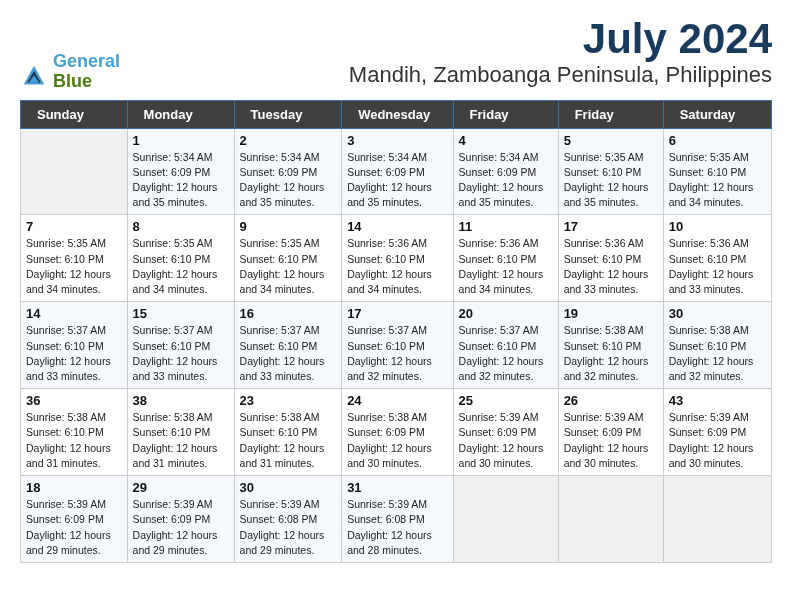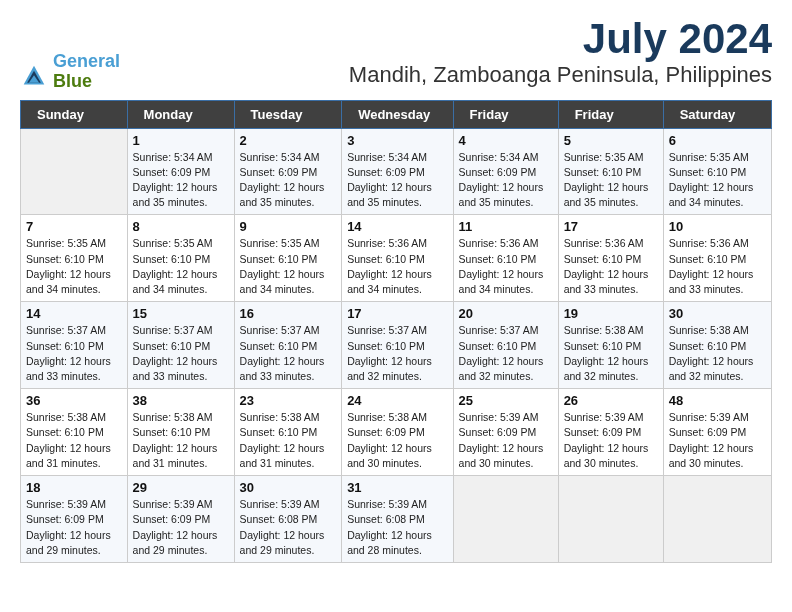--- a/index.html
+++ b/index.html
@@ -320,21 +320,21 @@
 and 30 minutes.</div>
         </td>
         <td>
           <span class="day-num">26</span>
           <div class="day-detail" style="white-space: pre-line;">Sunrise: 5:39 AM
 Sunset: 6:09 PM
 Daylight: 12 hours
 and 30 minutes.</div>
         </td>
         <td>
-          <span class="day-num">48</span>
+          <span class="day-num">43</span>
           <div class="day-detail" style="white-space: pre-line;">Sunrise: 5:39 AM
 Sunset: 6:09 PM
 Daylight: 12 hours
 and 30 minutes.</div>
         </td>
       </tr>
       <tr>
         <td>
           <span class="day-num">18</span>
           <div class="day-detail" style="white-space: pre-line;">Sunrise: 5:39 AM

